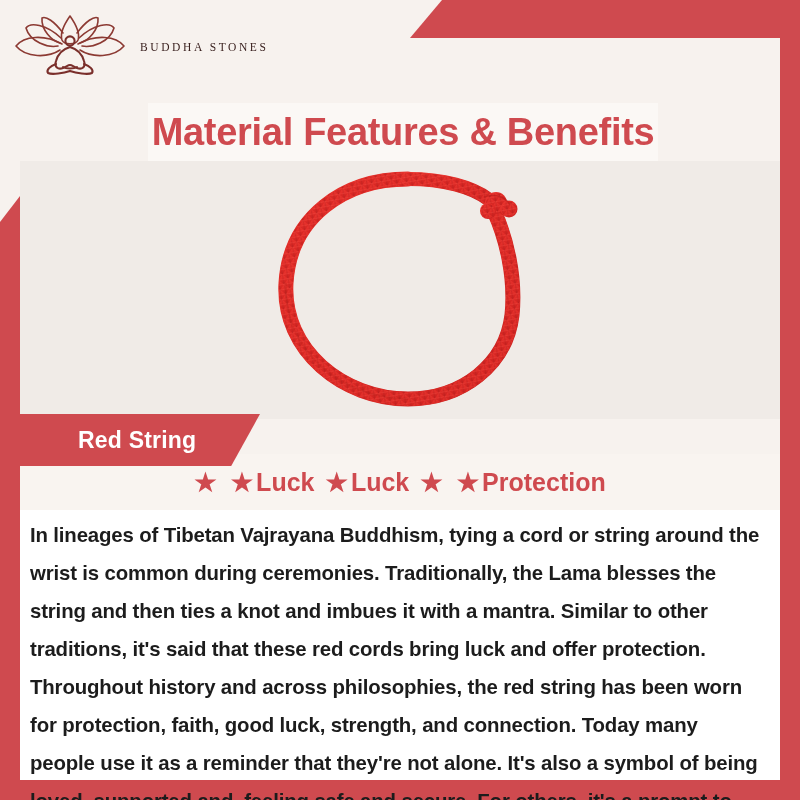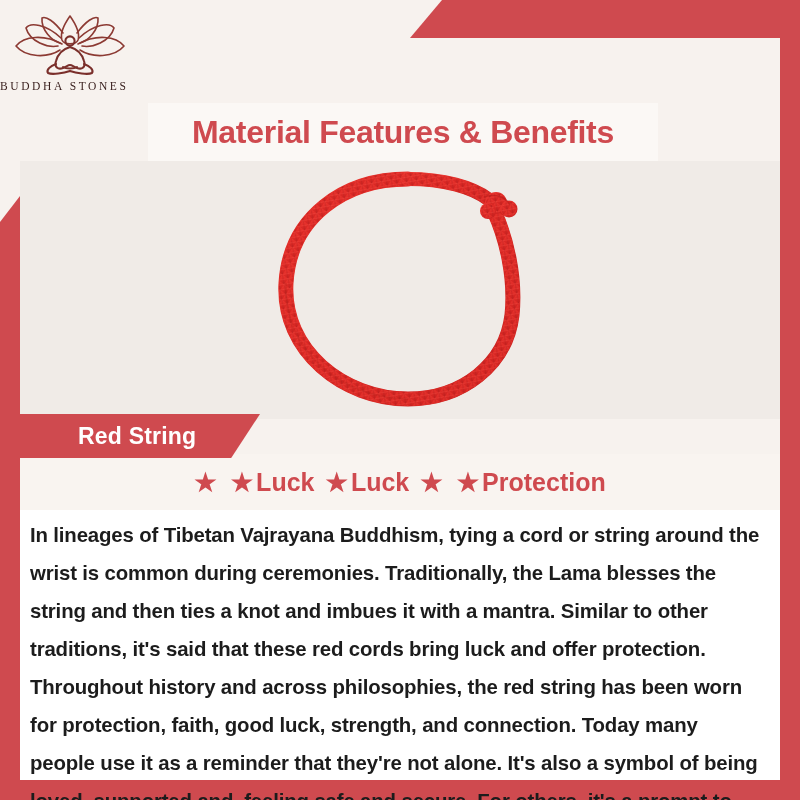--- a/index.html
+++ b/index.html
@@ -31,21 +31,21 @@
   }
   .banner-topright{
     position:absolute; top:0; right:0; width:390px; height:38px;
     background:#cf4a4f;
     clip-path: polygon(32px 0, 100% 0, 100% 100%, 0 100%);
   }
 
   
   #logo-block{
     position:absolute; top:14px; left:0; width:800px;
-    display:flex; flex-direction:column; align-items:flex-start;
+    display:flex; flex-direction:row; align-items:center;
     z-index:4;
   }
   #logo-mark{ width:140px; height:62px; }
   #logo-word{
     margin-top:4px;
     font-family:"Liberation Serif", serif;
     font-size:11.5px;
     letter-spacing:2.6px;
     color:#3b2220;
     font-weight:400;
@@ -53,38 +53,38 @@
 
   
   #title-band{
     position:absolute; top:103px; left:148px; width:510px; height:58px;
     background:#fbf8f5;
     display:flex; align-items:center; justify-content:center;
     z-index:3;
   }
   #title-text{
     color:#cf4a4f;
-    font-size:32px;
+    font-size:38px;
     font-weight:bold;
     letter-spacing:-0.3px;
     white-space:nowrap;
   }
 
   
   #hero{
     position:absolute; top:161px; left:20px; width:760px; height:258px;
     background:#f0ebe7;
     overflow:hidden;
     z-index:1;
   }
   #bracelet-svg{ position:absolute; left:228px; top:4px; }
 
   
   #ribbon{
-    position:absolute; top:414px; left:20px; width:240px; height:44px;
+    position:absolute; top:414px; left:20px; width:240px; height:52px;
     background:#cf4a4f;
     clip-path: polygon(0 0, 100% 0, 88% 100%, 0 100%);
     display:flex; align-items:center;
     z-index:5;
   }
   #ribbon-text{
     color:#ffffff;
     font-size:23px;
     font-weight:bold;
     padding-left:58px;

